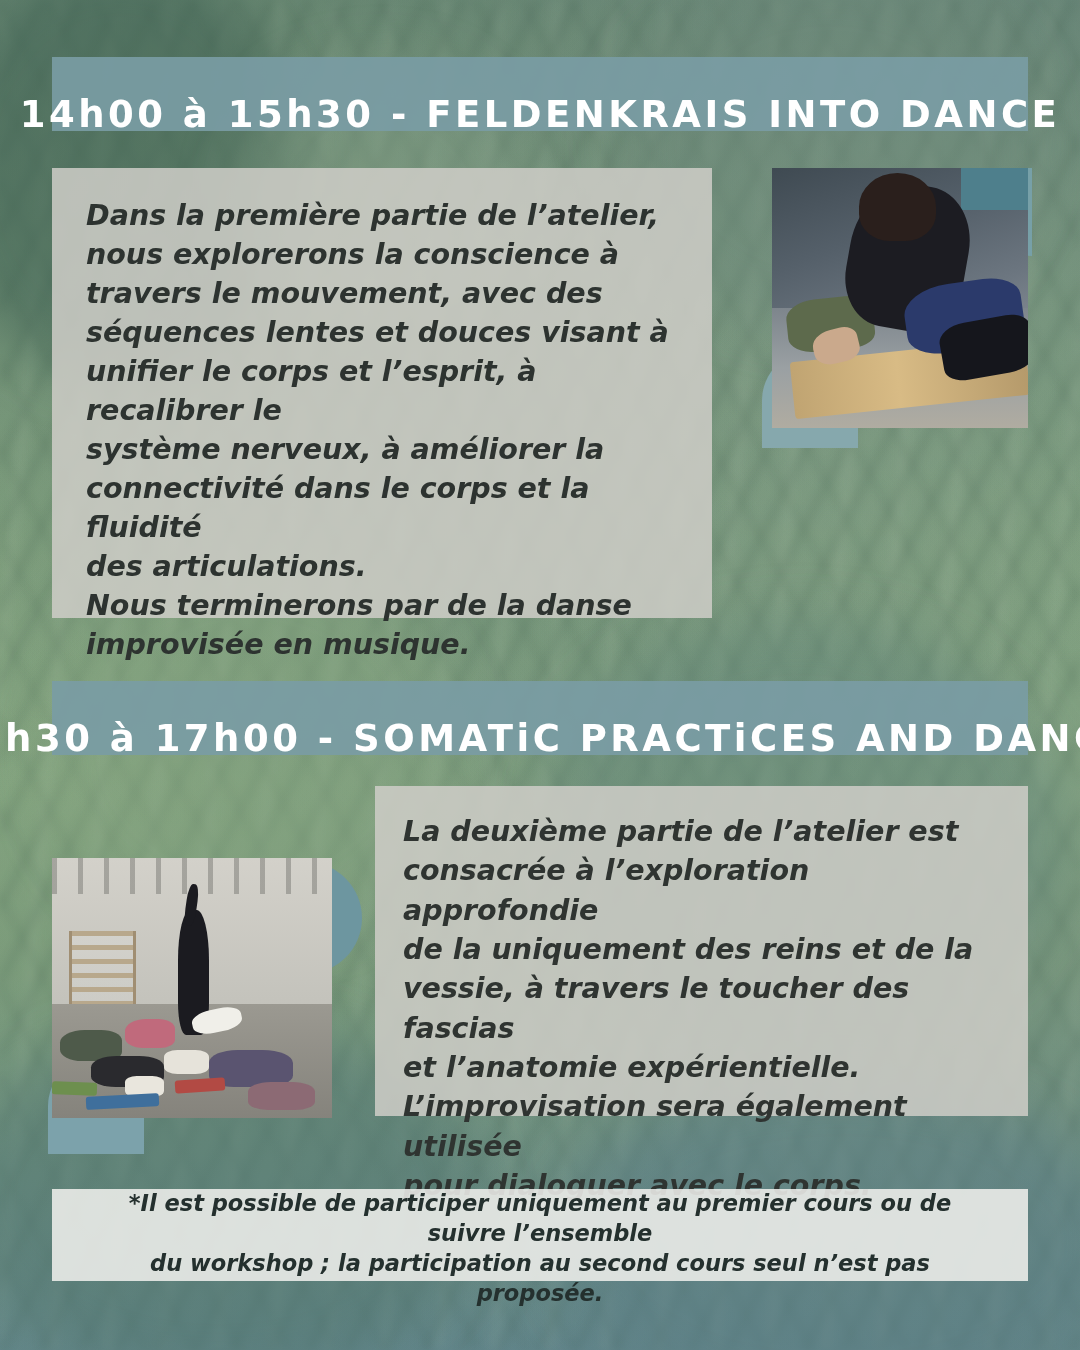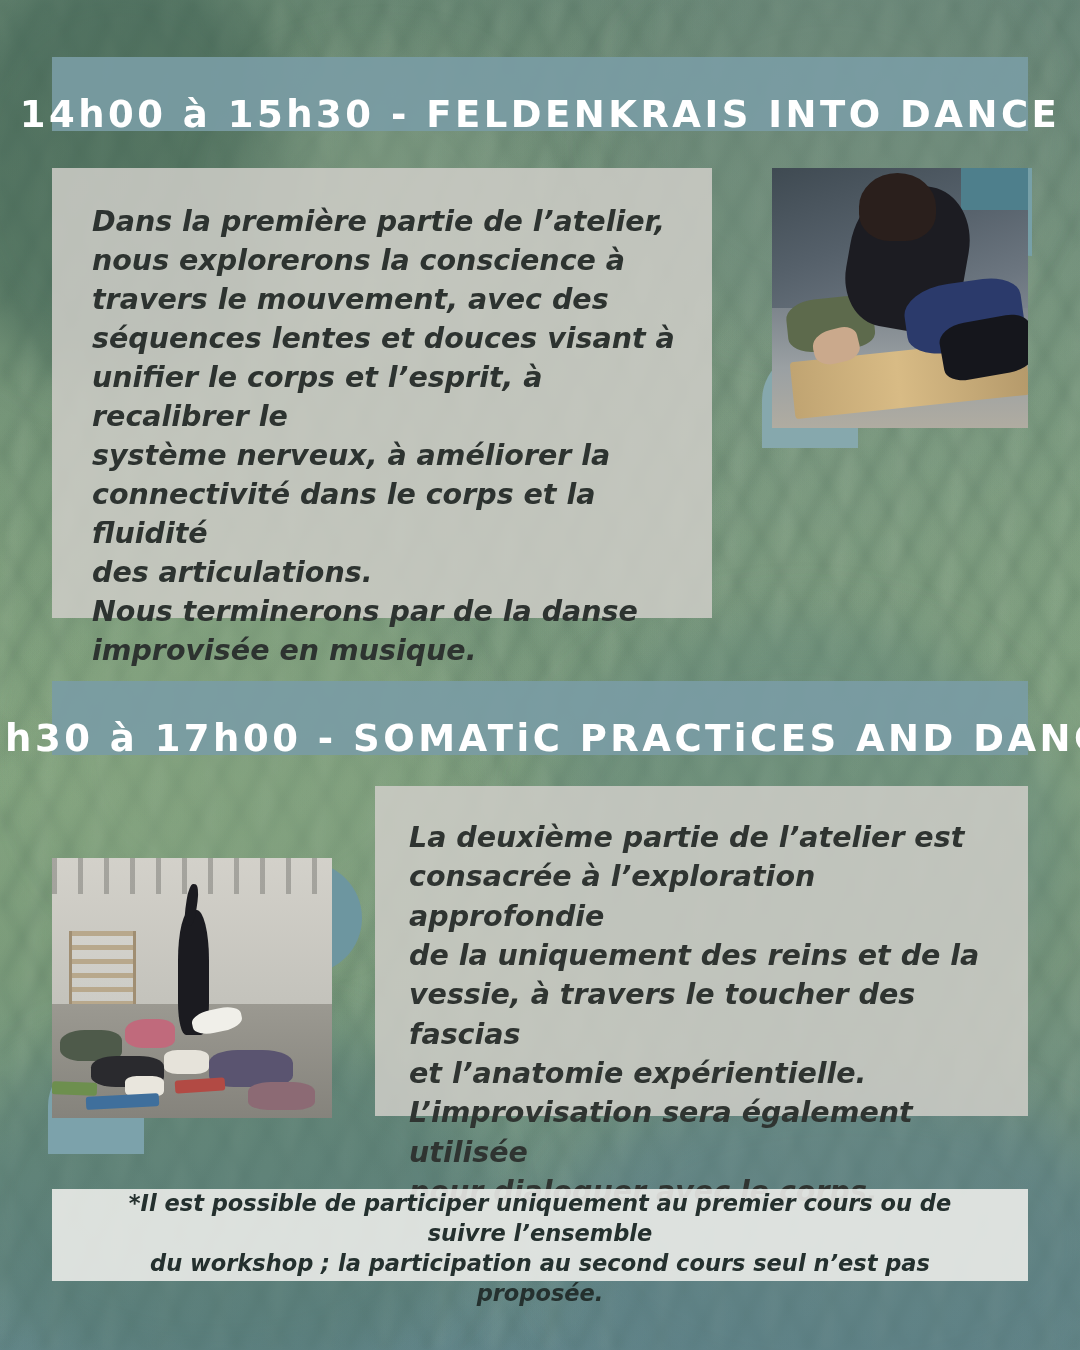--- a/index.html
+++ b/index.html
@@ -141,21 +141,21 @@
     padding: 26px 30px 22px 28px;
   }
   .body-text {
     font-family: "DejaVu Sans", sans-serif;
     font-weight: 700;
     font-style: italic;
     color: #2d3330;
     font-size: 28.5px;
     line-height: 1.37;
     white-space: pre-line;
-    margin: 6px;
+    margin: 0;
   }
   #card-two .body-text {
     color: #2f3431;
     font-size: 28.5px;
     line-height: 1.38;
   }
 
   
   .photo {
     position: absolute;

